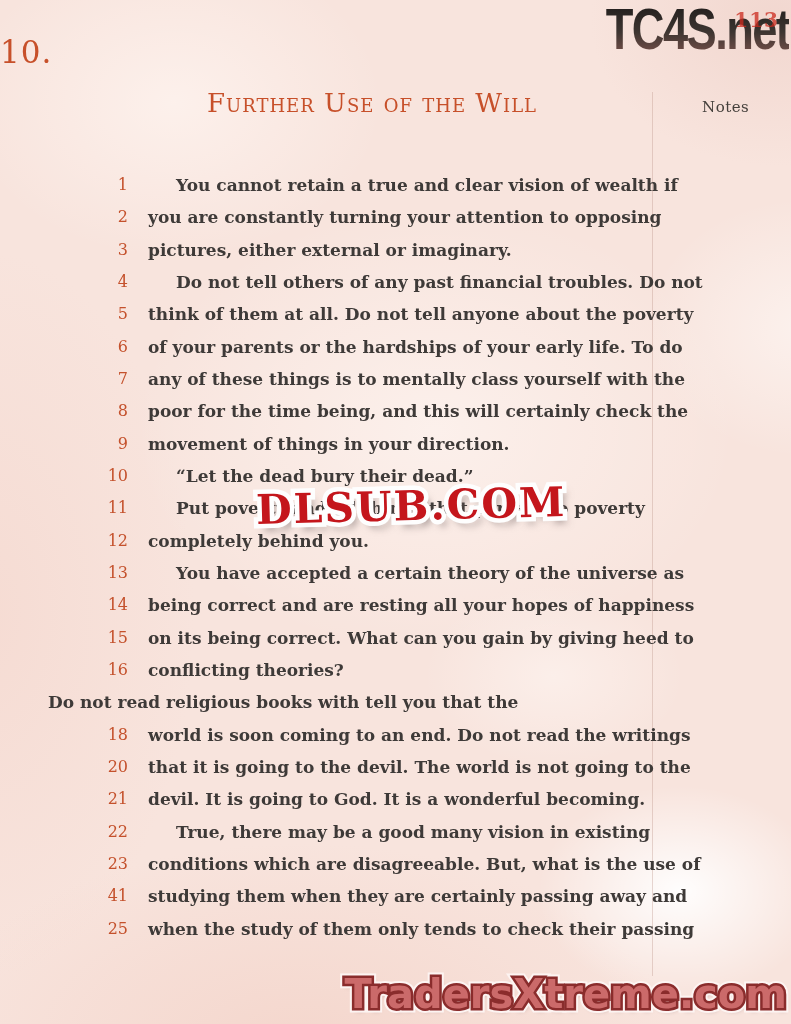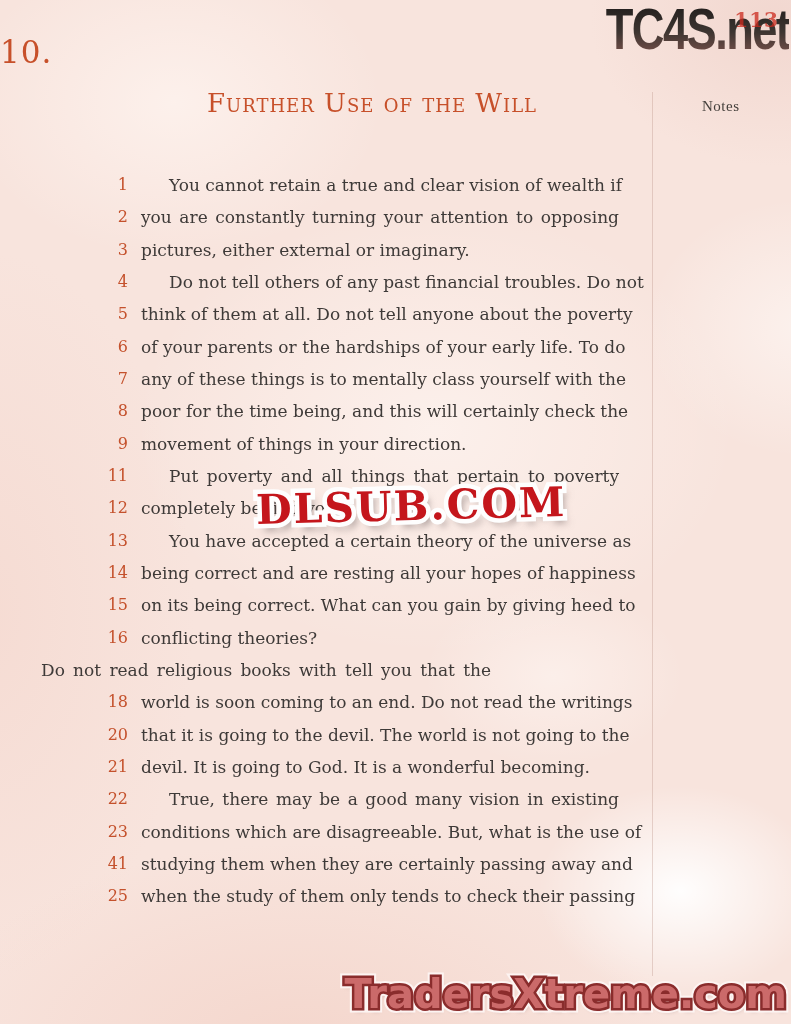--- a/index.html
+++ b/index.html
@@ -24,38 +24,39 @@
     position:absolute;left:0;top:34px;width:744px;
     text-align:left;font-size:31px;color:#c7502a;letter-spacing:1px;
   }
   .chapter-title{
     position:absolute;left:0;top:88px;width:744px;
     text-align:center;font-size:26px;color:#c7502a;
     font-variant:small-caps;font-weight:400;letter-spacing:1px;
   }
   .notes{
     position:absolute;left:702px;top:98px;
-    font-size:15px;color:#45403c;letter-spacing:.5px;font-family:Liberation Serif, serif;
+    font-size:15px;color:#45403c;letter-spacing:.5px;
   }
   .margin-rule{
     position:absolute;left:652px;top:92px;width:1px;height:884px;
     background:rgba(186,146,136,.35);
   }
   
   .lines{position:absolute;left:0;top:169px;width:791px;}
   .row{display:flex;height:32.33px;line-height:32.33px;}
   .lnum{
     flex:0 0 128px;text-align:right;
     font-size:16px;color:#c4512c;
   }
   .ltext{
-    flex:0 0 478px;margin-left:13px;
+    flex:0 0 478px;margin-left:20px;
     font-size:17px;color:#3e3a38;
     text-align:justify;text-align-last:justify;
     white-space:nowrap;
+    font-weight:bold;
   }
   .ltext.end{text-align:left;text-align-last:left;}
   .ltext.ind{text-indent:28px;}
   
   .wm-tc4s{
     position:absolute;top:0px;right:2px;z-index:2;
     font-family:"Liberation Sans", sans-serif;font-weight:900;
     font-size:58px;letter-spacing:-2px;line-height:1;
     transform:scaleX(.78);transform-origin:top right;
     color:#3a332f;
@@ -146,20 +147,24 @@
       </div>
     <div class="row">
         <span class="lnum">8</span>
         <span class="ltext">poor for the time being, and this will certainly check the</span>
       </div>
     <div class="row">
         <span class="lnum">9</span>
         <span class="ltext end">movement of things in your direction.</span>
       </div>
     <div class="row">
+        <span class="lnum">10</span>
+        <span class="ltext ind end">“Let the dead bury their dead.”</span>
+      </div>
+    <div class="row">
         <span class="lnum">11</span>
         <span class="ltext ind">Put poverty and all things that pertain to poverty</span>
       </div>
     <div class="row">
         <span class="lnum">12</span>
         <span class="ltext end">completely behind you.</span>
       </div>
     <div class="row">
         <span class="lnum">13</span>
         <span class="ltext ind">You have accepted a certain theory of the universe as</span>

